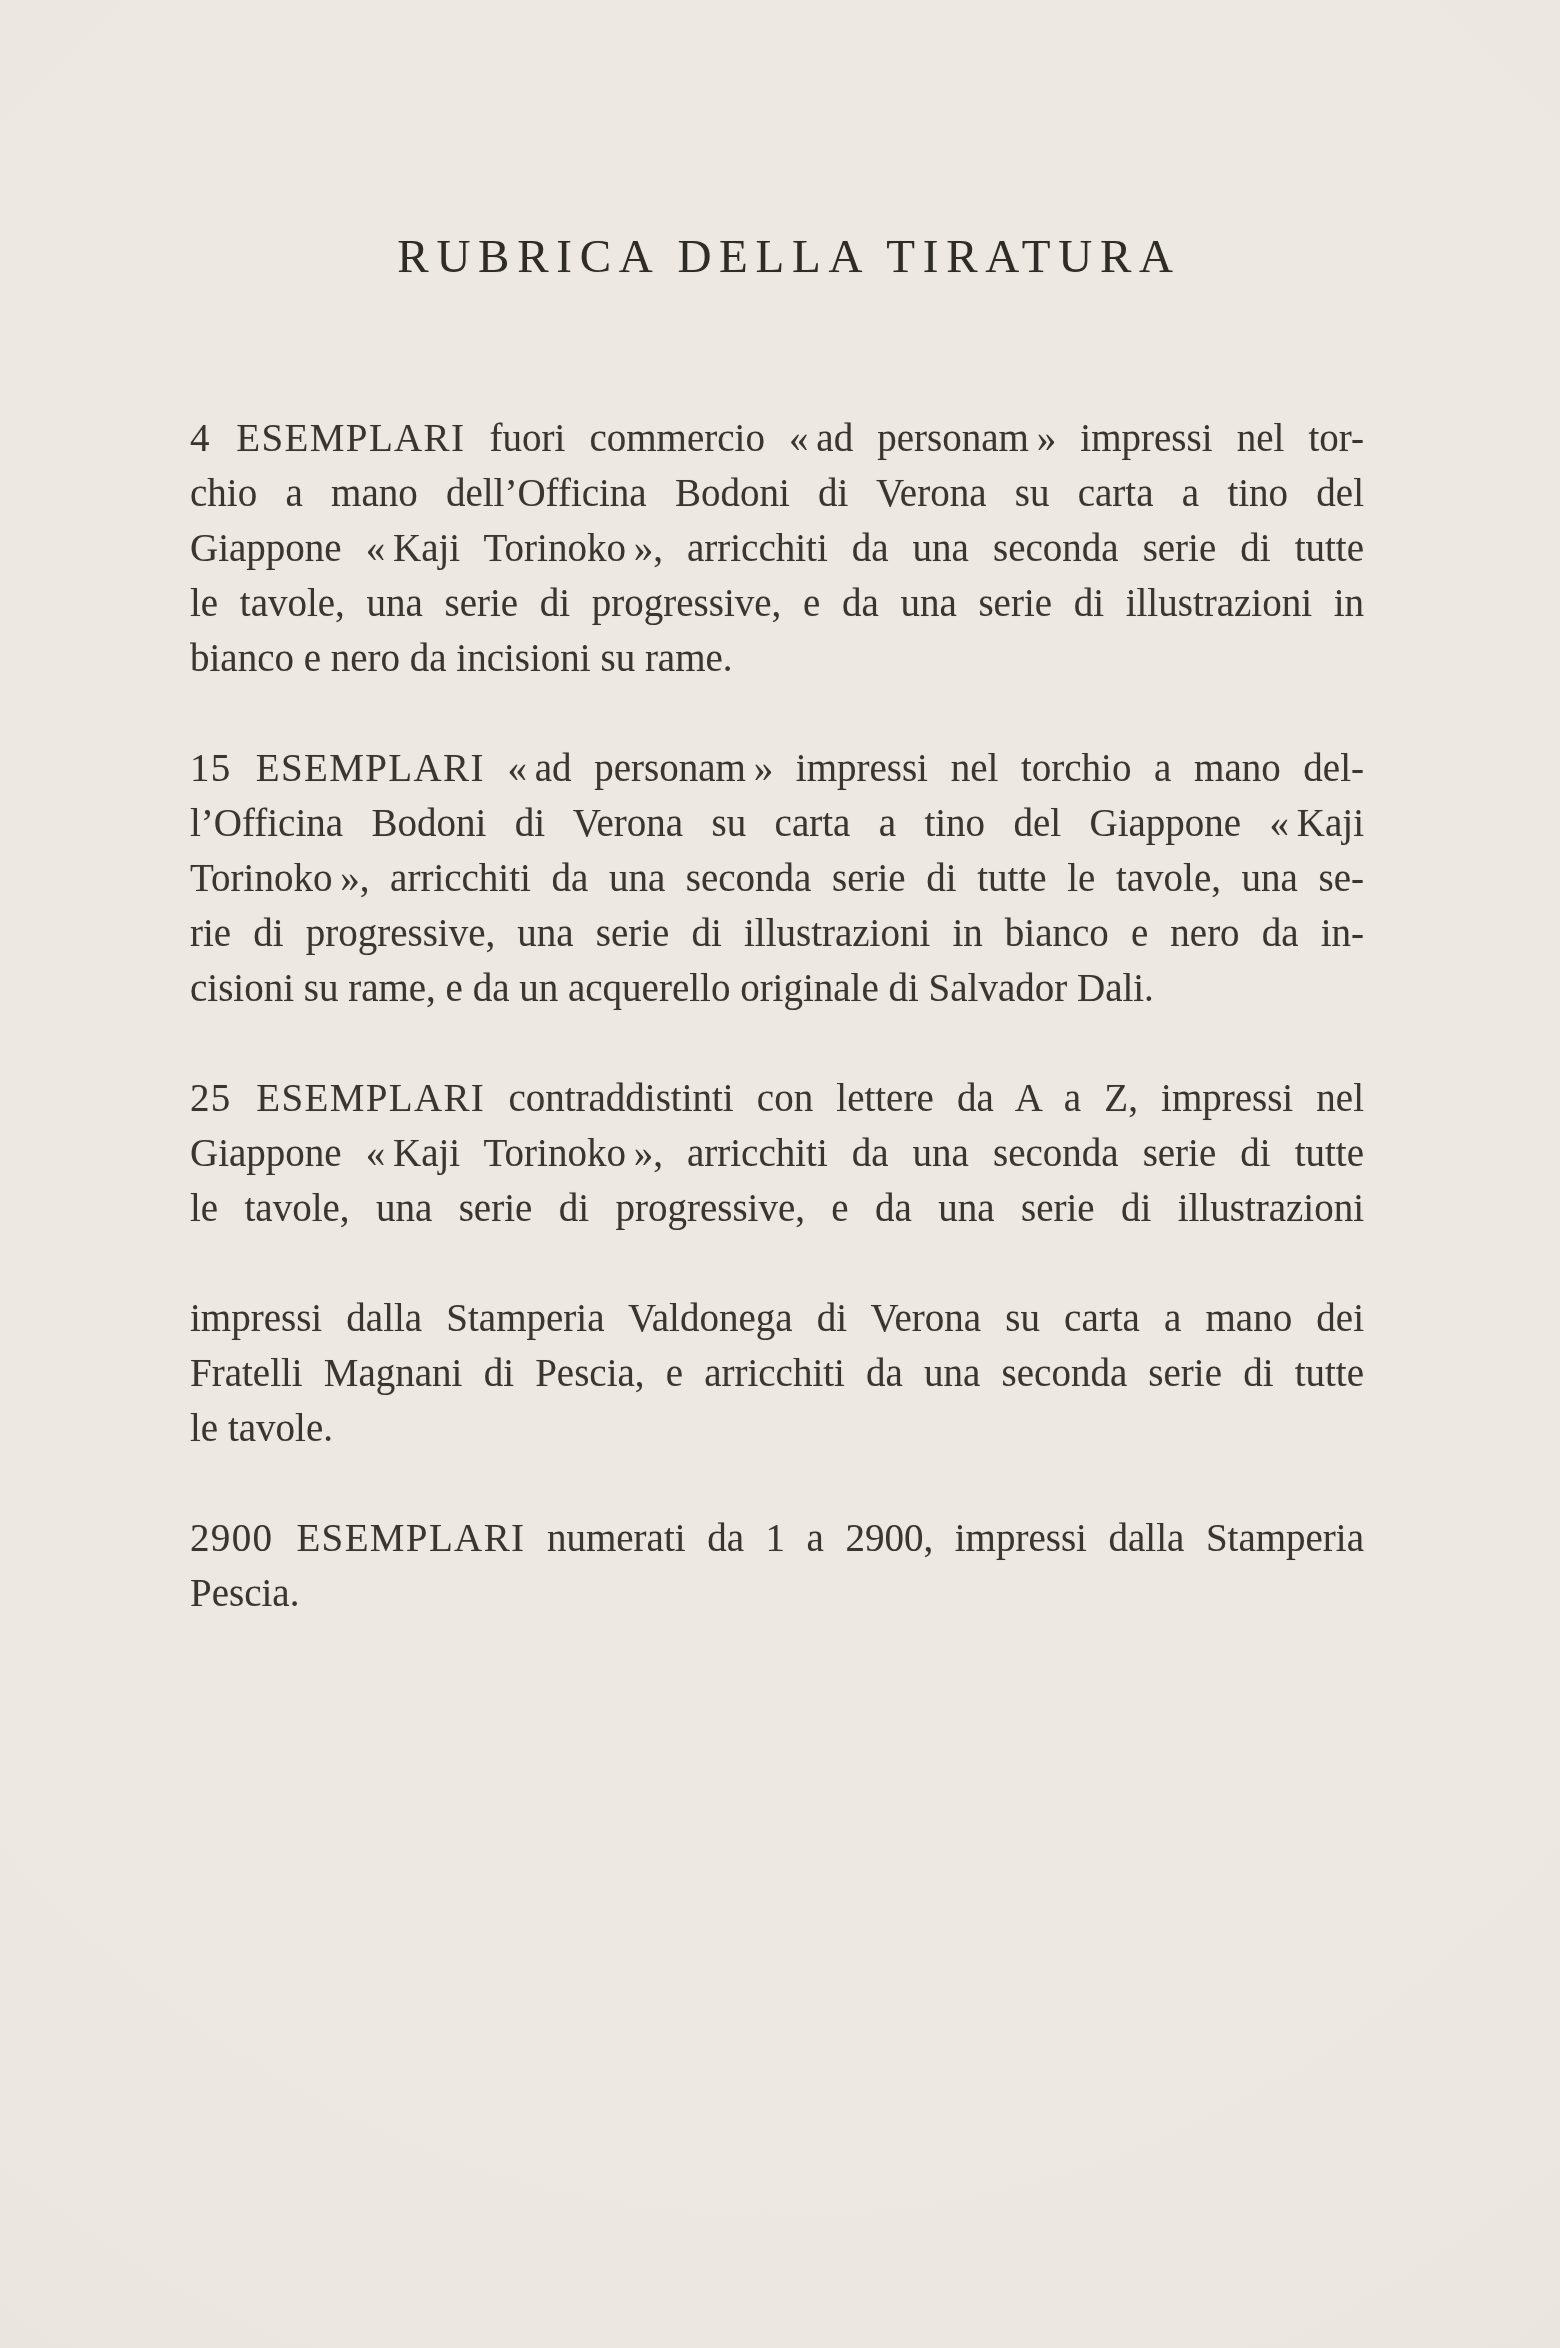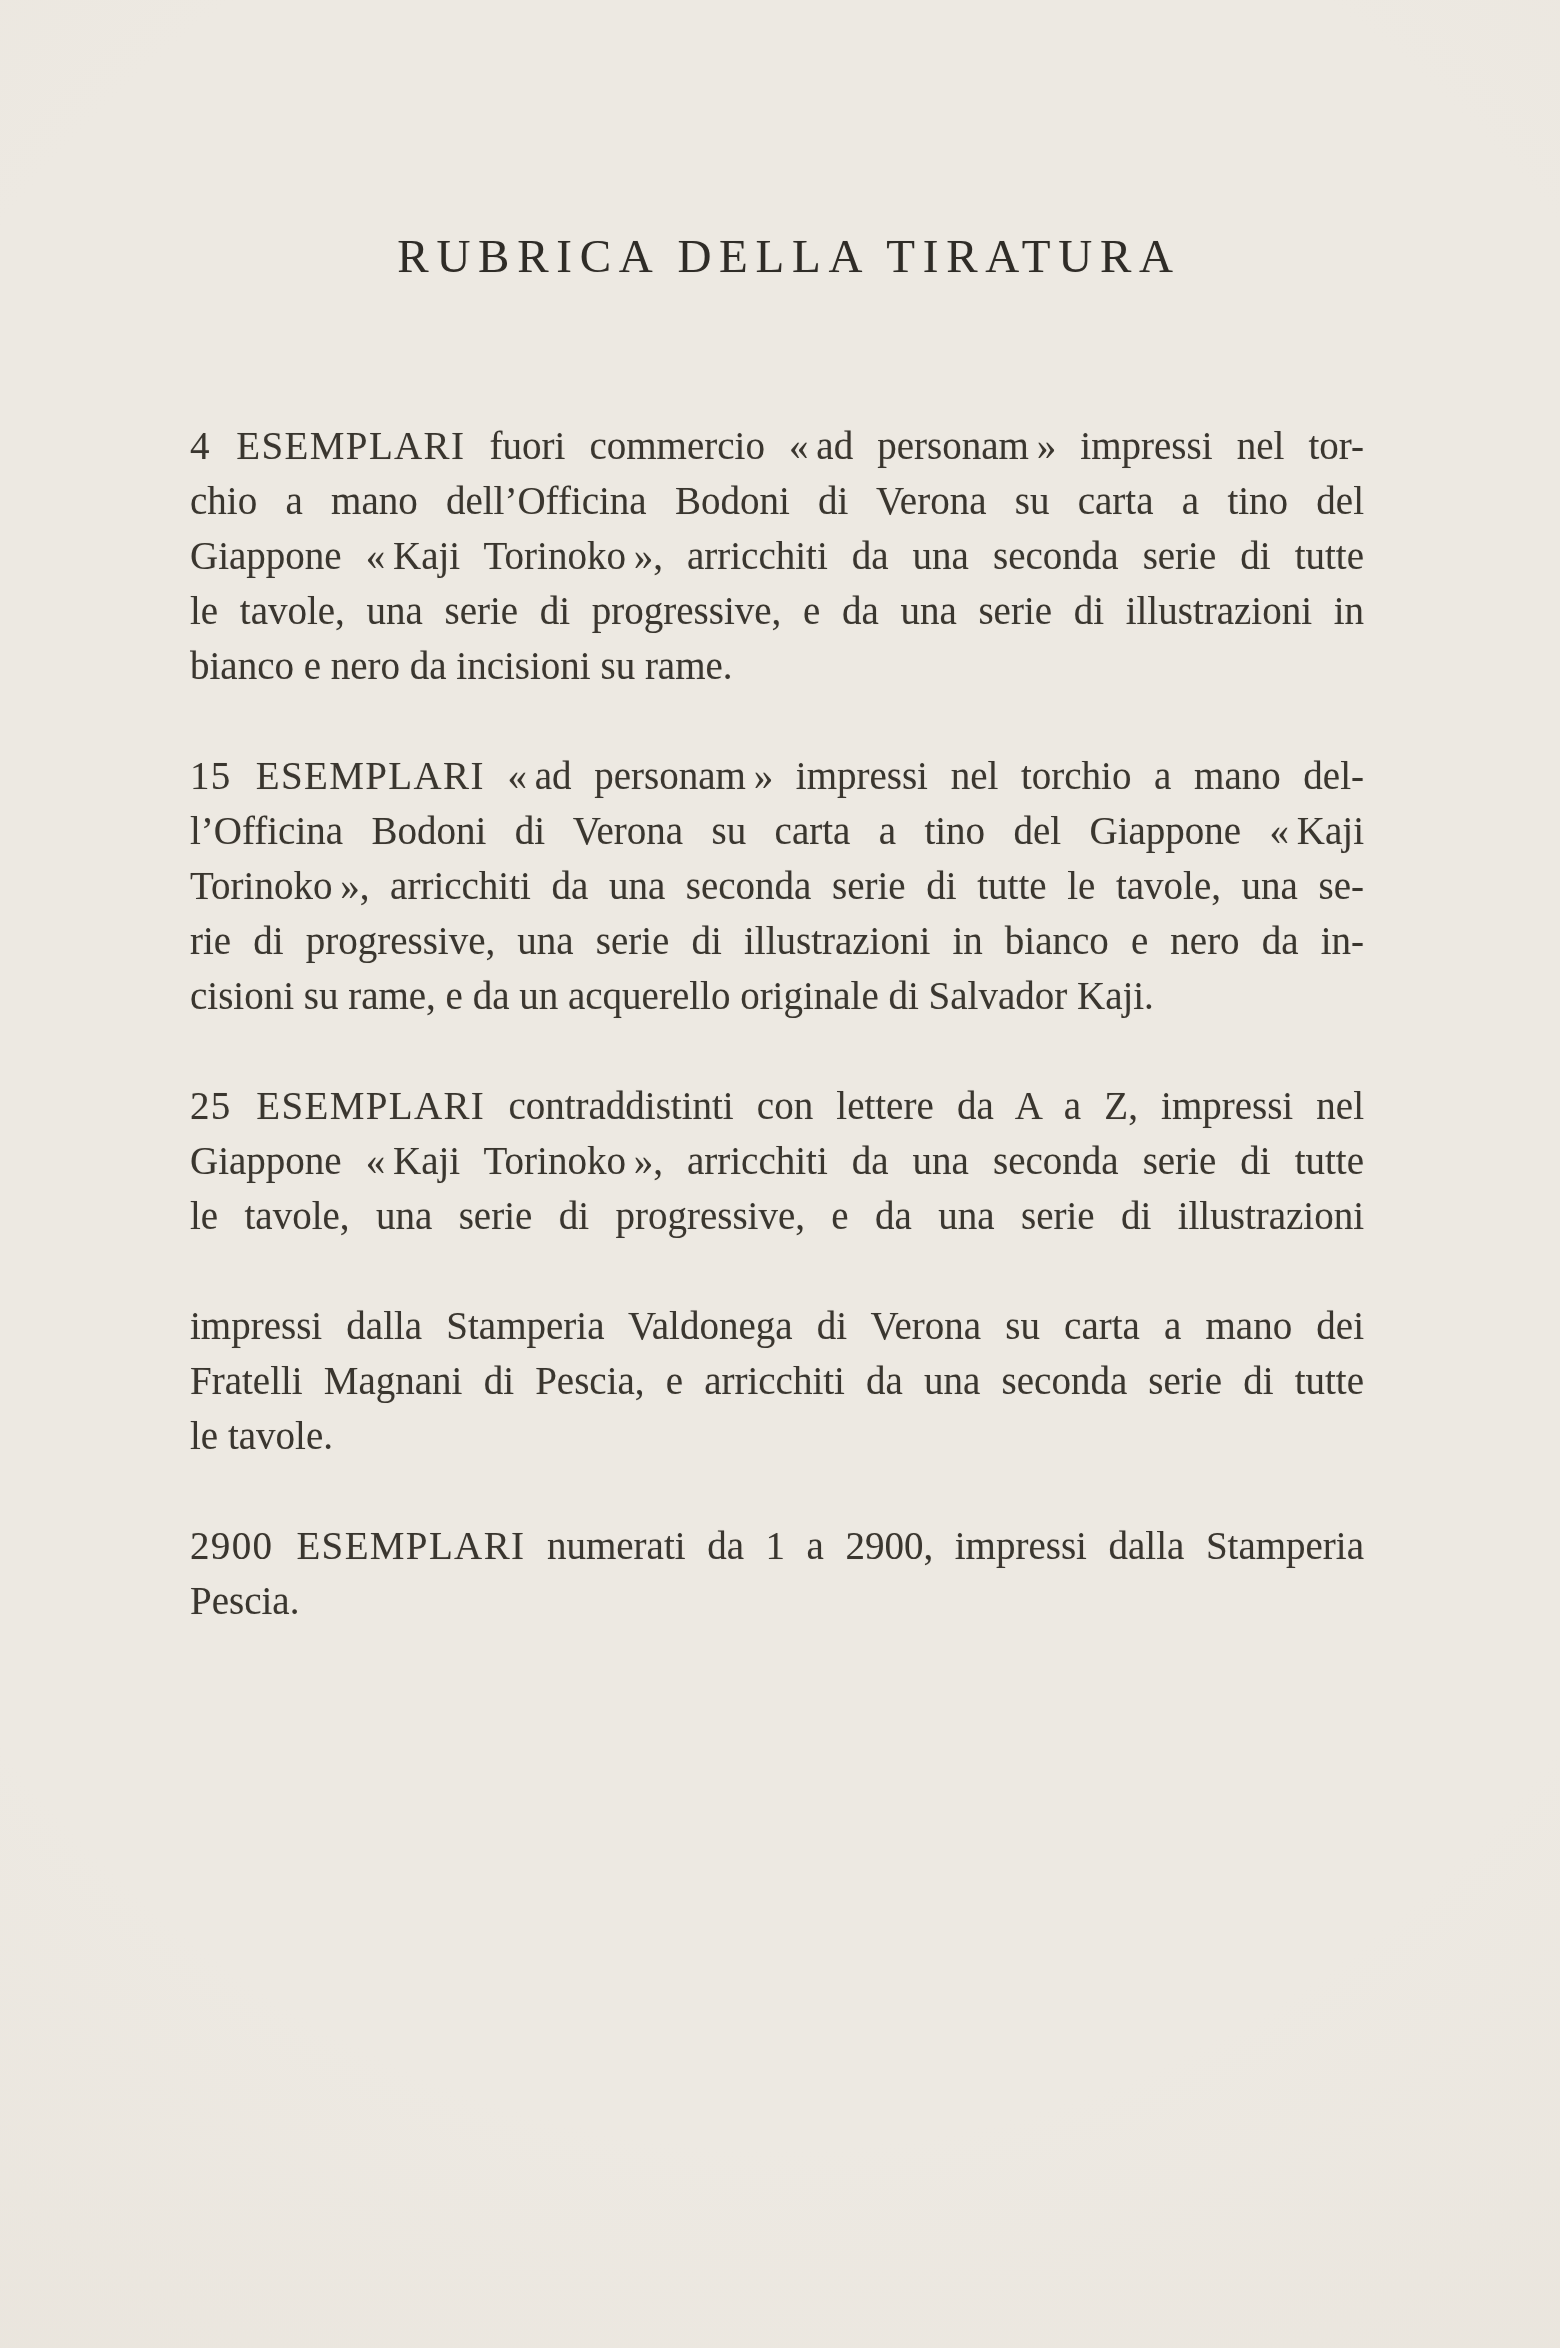--- a/index.html
+++ b/index.html
@@ -33,21 +33,21 @@
   .text-block {
     position: absolute;
     left: 190px;
     top: 402px;
     width: 1174px;
     font-size: 39px;
     line-height: 55px;
     color: #3a362f;
     text-shadow: 0 0 1px rgba(58,54,47,0.22);
   }
-  .para { margin: 16px 0 55px 0; }
+  .para { margin: 8px 0 55px 0; }
   .para:last-child { margin-bottom: 0; }
   .line { white-space: normal; }
   .line.just {
     text-align: justify;
     text-align-last: justify;
   }
   .lead {
     letter-spacing: 0.035em;
   }
 </style>
@@ -66,21 +66,21 @@
       <div class="line just"><span>Giappone « Kaji Torinoko », arricchiti da una seconda serie di tutte</span></div>
       <div class="line just"><span>le tavole, una serie di progressive, e da una serie di illustrazioni in</span></div>
       <div class="line"><span>bianco e nero da incisioni su rame.</span></div>
     </div>
 
     <div class="para">
       <div class="line just"><span class="lead">15 ESEMPLARI</span><span> « ad personam » impressi nel torchio a mano del-</span></div>
       <div class="line just"><span>l’Officina Bodoni di Verona su carta a tino del Giappone « Kaji</span></div>
       <div class="line just"><span>Torinoko », arricchiti da una seconda serie di tutte le tavole, una se-</span></div>
       <div class="line just"><span>rie di progressive, una serie di illustrazioni in bianco e nero da in-</span></div>
-      <div class="line"><span>cisioni su rame, e da un acquerello originale di Salvador Kaji.</span></div>
+      <div class="line"><span>cisioni su rame, e da un acquerello originale di Salvador Dali.</span></div>
     </div>
 
     <div class="para">
       <div class="line just"><span class="lead">25 ESEMPLARI</span><span> contraddistinti con lettere da A a Z, impressi nel</span></div>
       <div class="line just"><span>Giappone « Kaji Torinoko », arricchiti da una seconda serie di tutte</span></div>
       <div class="line just"><span>le tavole, una serie di progressive, e da una serie di illustrazioni</span></div>
     </div>
 
     <div class="para">
       <div class="line just"><span>impressi dalla Stamperia Valdonega di Verona su carta a mano dei</span></div>

